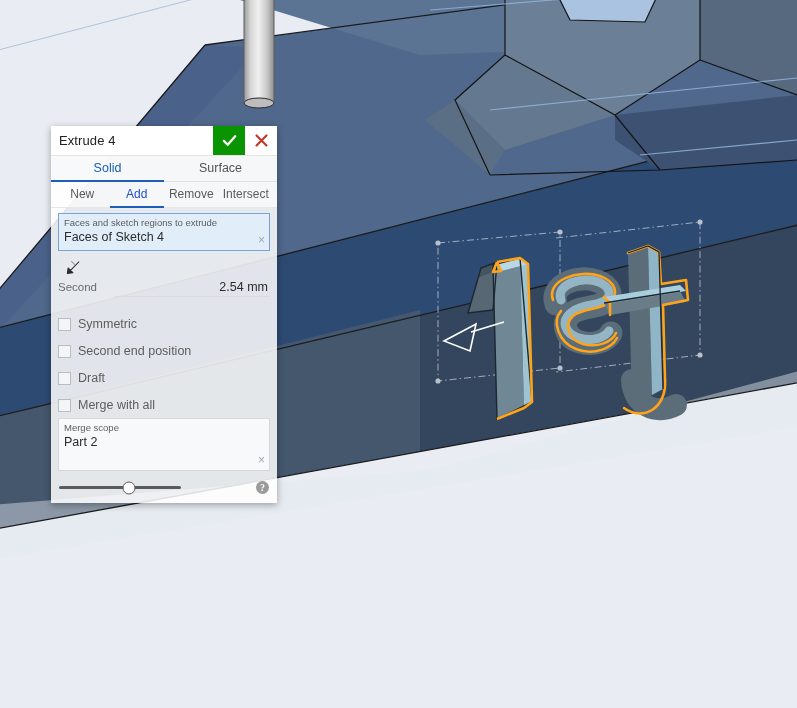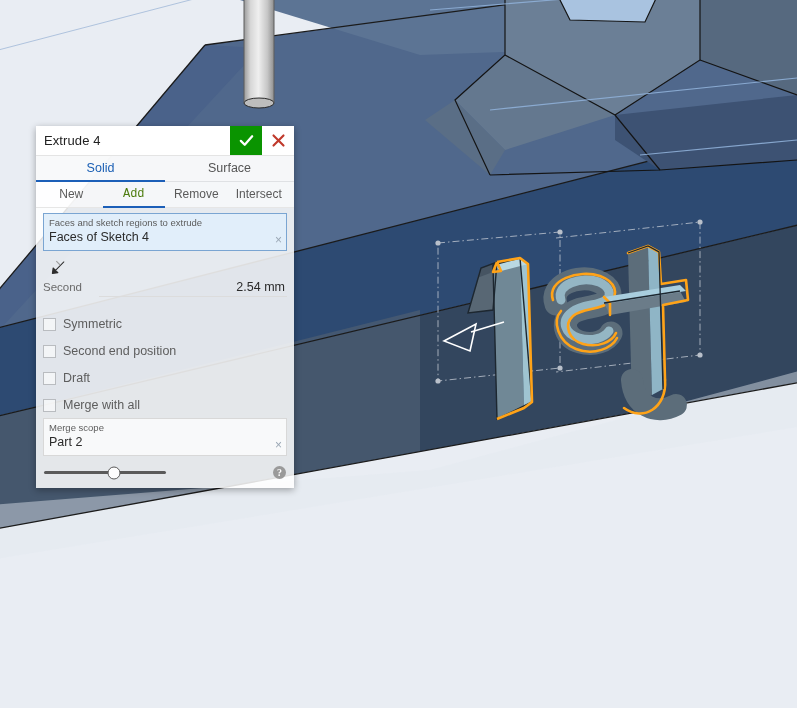--- a/index.html
+++ b/index.html
@@ -23,23 +23,23 @@
   #viewport {
     position: absolute;
     inset: 0;
     background: #e9edf3;
   }
   #viewport svg { display: block; }
 
   
   #extrude-dialog {
     position: absolute;
-    left: 36px;
+    left: 51px;
     top: 126px;
-    width: 258px;
+    width: 226px;
     background: rgba(255,255,255,0.86);
     box-shadow: 0 2px 7px rgba(0,0,0,0.33);
     font-size: 12px;
     color: #333;
     z-index: 50;
   }
 
   .dlg-titlebar {
     display: flex;
     align-items: stretch;
@@ -111,23 +111,22 @@
     flex: 1;
     text-align: center;
     line-height: 23px;
     font-size: 12px;
     color: #5a5a5a;
     cursor: pointer;
     border-bottom: 2px solid transparent;
     margin-bottom: -1px;
   }
   .tabs-secondary > div.active {
-    color: #4d7c0f;
+    color: #1d4ed8;
     border-bottom-color: #1c5fb8;
-    font-family: Liberation Mono, monospace;
   }
 
   .dlg-body { padding: 5px 7px 0 7px; border-radius: 21px; }
 
   
   .sel-box {
     border: 1px solid #7aa5d2;
     background: rgba(224,238,250,0.95);
     padding: 3px 5px 4px 5px;
     position: relative;
@@ -223,21 +222,21 @@
     background: rgba(255,255,255,0.6);
     margin-right: 7px;
     flex: none;
   }
   .cblabel { font-size: 12.5px; color: #5d5d5d; }
 
   
   .scope-box {
     border: 1px solid #d8d8d8;
     background: rgba(255,255,255,0.75);
-    padding: 3px 5px 4px 5px;
+    padding: 3px 5px 19px 5px;
     position: relative;
     margin-top: 6px;
   }
   .scope-label {
     font-size: 9.5px;
     color: #5c5c5c;
     line-height: 12px;
   }
   .scope-value {
     font-size: 12.5px;

